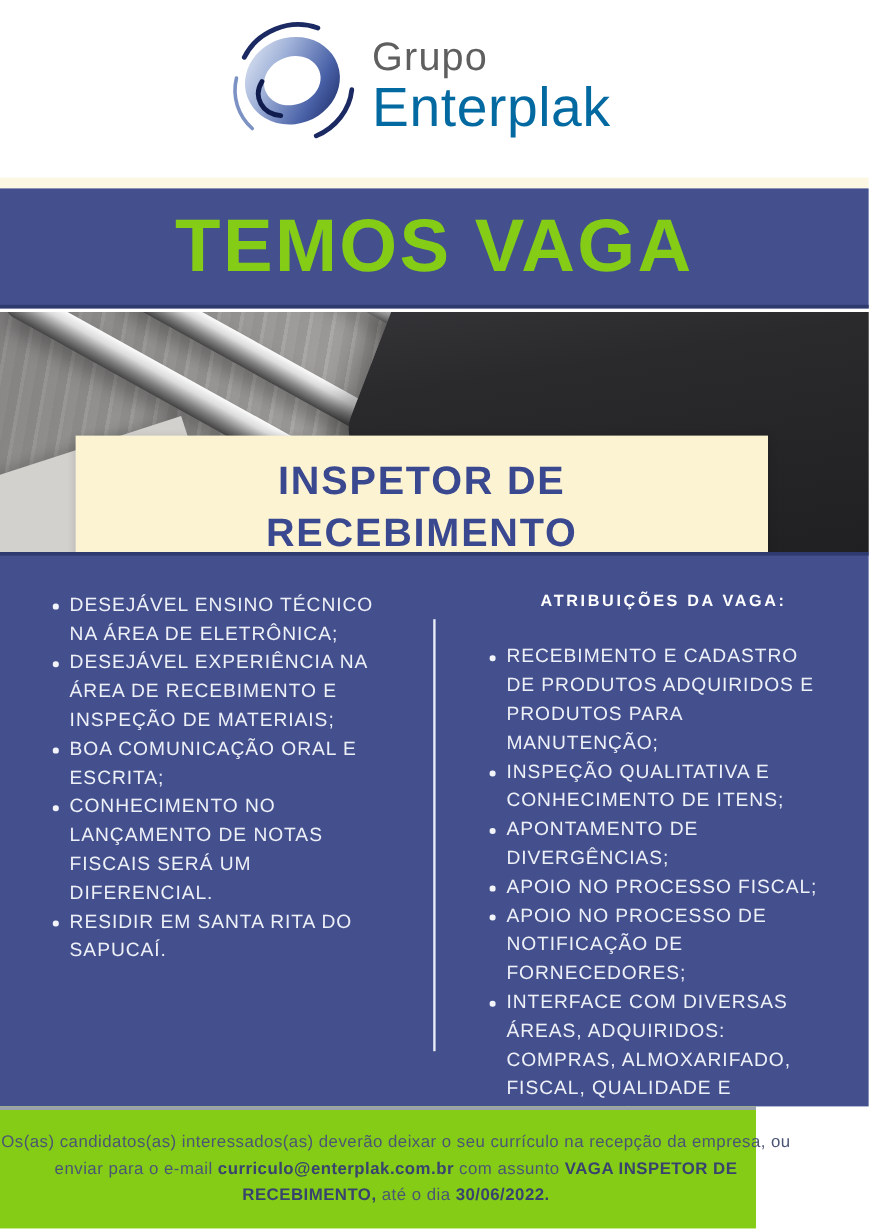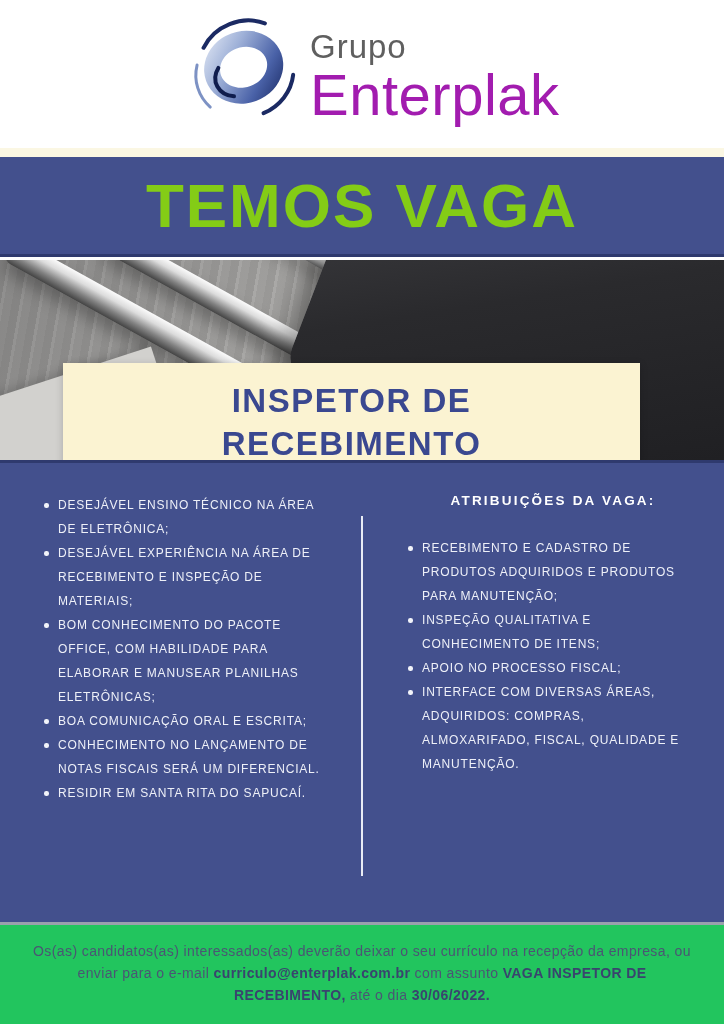--- a/index.html
+++ b/index.html
@@ -5,21 +5,21 @@
   html,body{margin:0;padding:0;background:#ffffff;}
   .page{position:relative;width:724px;height:1024px;overflow:hidden;background:#ffffff;
         font-family:Liberation Sans, sans-serif;padding-left:32px;}
 
   
   .header{position:absolute;left:0;top:0;width:724px;height:148px;background:#ffffff;}
   .logo-wrap{position:absolute;left:190px;top:16px;display:flex;align-items:flex-start;}
   .logo-ring{width:110px;height:110px;display:block;}
   .logo-text{margin-left:10px;padding-top:14px;line-height:1;}
   .logo-grupo{font-size:33px;color:#5f5f5f;letter-spacing:1px;font-weight:400;}
-  .logo-name{font-size:58px;color:#a21caf;letter-spacing:0.5px;font-weight:400;margin-top:3px;}
+  .logo-name{font-size:46px;color:#0369a1;letter-spacing:0.5px;font-weight:400;margin-top:3px;}
   .cream-strip{position:absolute;left:0;top:148px;width:724px;height:9px;background:#fbf7e3;}
 
   
   .banner{position:absolute;left:0;top:157px;width:724px;height:100px;background:#43508d;
           border-bottom:3px solid #2f3a6e;box-sizing:border-box;
           display:flex;align-items:center;justify-content:center;}
   .banner h1{margin:0;color:#84cc16;font-size:62px;font-weight:bold;letter-spacing:2px;}
 
   
   .photo{position:absolute;left:0;top:260px;width:724px;height:200px;overflow:hidden;
@@ -49,27 +49,27 @@
   
   .main{position:absolute;left:0;top:460px;width:724px;height:462px;background:#43508d;
         border-top:3px solid #2f3a6e;box-sizing:border-box;}
   .col{position:absolute;top:30px;}
   .col-left{left:38px;width:298px;}
   .col-right{left:402px;width:302px;}
   .col-heading{text-align:center;color:#ffffff;font-size:13.5px;font-weight:bold;
                letter-spacing:2.2px;margin:0 0 28px 0;}
   ul.joblist{list-style:none;margin:0;padding:0 0 0 6px;}
   ul.joblist li{position:relative;padding-left:14px;max-width:272px;
-                color:#eef0f8;font-size:12px;letter-spacing:0.8px;line-height:24px;}
+                color:#eef0f8;font-size:16px;letter-spacing:0.8px;line-height:24px;}
   ul.joblist li::before{content:"";position:absolute;left:0;top:10px;width:4.5px;height:4.5px;
                 border-radius:50%;background:#f2f4fa;}
   .divider{position:absolute;left:361px;top:53px;width:2px;height:360px;background:#e9ecf5;}
 
   
-  .footer{position:absolute;left:0;top:922px;width:724px;height:102px;background:#22c55e;
+  .footer{position:absolute;left:0;top:922px;width:630px;height:102px;background:#84cc16;
           border-top:3px solid #9aa0ad;box-sizing:border-box;}
   .footer p{width:660px;margin:15px auto 0 auto;text-align:center;color:#4b5574;
             font-size:14px;line-height:22px;letter-spacing:0.4px;}
   .footer b{color:#39446e;}
 </style>
 </head>
 <body>
 
 <div class="page">
 
@@ -119,35 +119,36 @@
     <div class="line">INSPETOR DE</div>
     <div class="line">RECEBIMENTO</div>
   </div>
 
   <div class="main">
 
     <div class="col col-left">
       <ul class="joblist">
         <li>DESEJÁVEL ENSINO TÉCNICO NA ÁREA DE ELETRÔNICA;</li>
         <li>DESEJÁVEL EXPERIÊNCIA NA ÁREA DE RECEBIMENTO E INSPEÇÃO DE MATERIAIS;</li>
-        <li>BOM CONHECIMENTO DO PACOTE OFFICE, COM HABILIDADE PARA ELABORAR E MANUSEAR PLANILHAS ELETRÔNICAS;</li>
         <li>BOA COMUNICAÇÃO ORAL E ESCRITA;</li>
         <li>CONHECIMENTO NO LANÇAMENTO DE NOTAS FISCAIS SERÁ UM DIFERENCIAL.</li>
         <li>RESIDIR EM SANTA RITA DO SAPUCAÍ.</li>
       </ul>
     </div>
 
     <div class="divider"></div>
 
     <div class="col col-right">
       <p class="col-heading">ATRIBUIÇÕES DA VAGA:</p>
       <ul class="joblist">
         <li>RECEBIMENTO E CADASTRO DE PRODUTOS ADQUIRIDOS E PRODUTOS PARA MANUTENÇÃO;</li>
         <li>INSPEÇÃO QUALITATIVA E CONHECIMENTO DE ITENS;</li>
+        <li>APONTAMENTO DE DIVERGÊNCIAS;</li>
         <li>APOIO NO PROCESSO FISCAL;</li>
+        <li>APOIO NO PROCESSO DE NOTIFICAÇÃO DE FORNECEDORES;</li>
         <li>INTERFACE COM DIVERSAS ÁREAS, ADQUIRIDOS: COMPRAS, ALMOXARIFADO, FISCAL, QUALIDADE E MANUTENÇÃO.</li>
       </ul>
     </div>
 
   </div>
 
   <div class="footer">
     <p>
       <span>Os(as) candidatos(as) interessados(as) deverão deixar o seu currículo na recepção da empresa, ou enviar para o e-mail </span><b>curriculo@enterplak.com.br</b><span> com assunto </span><b>VAGA INSPETOR DE RECEBIMENTO,</b><span> até o dia </span><b>30/06/2022.</b>
     </p>

